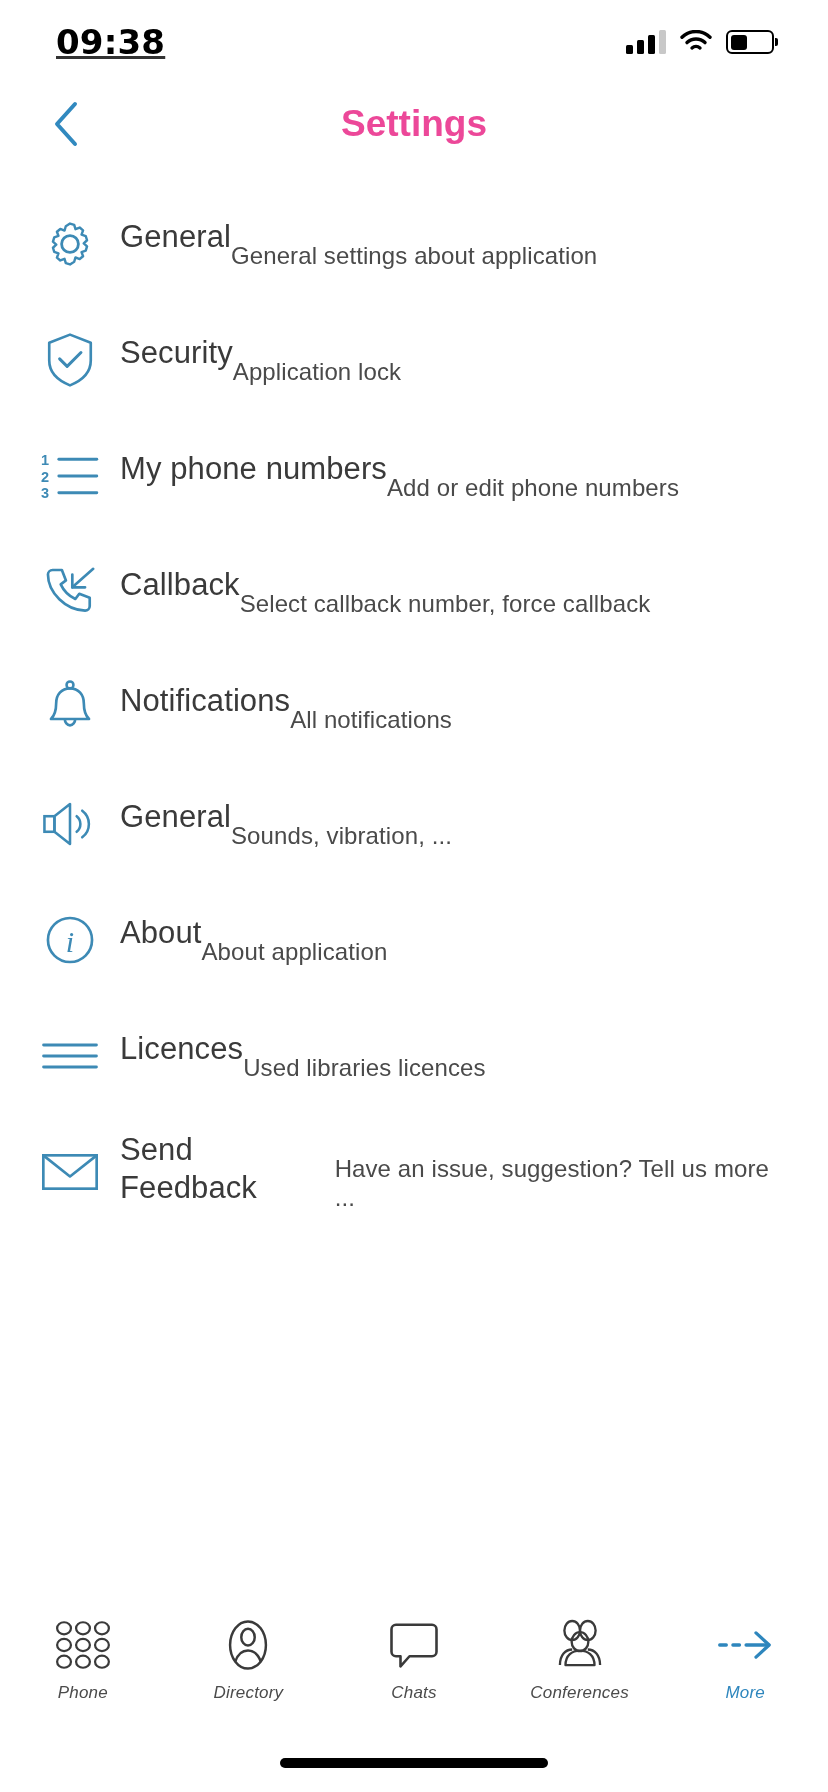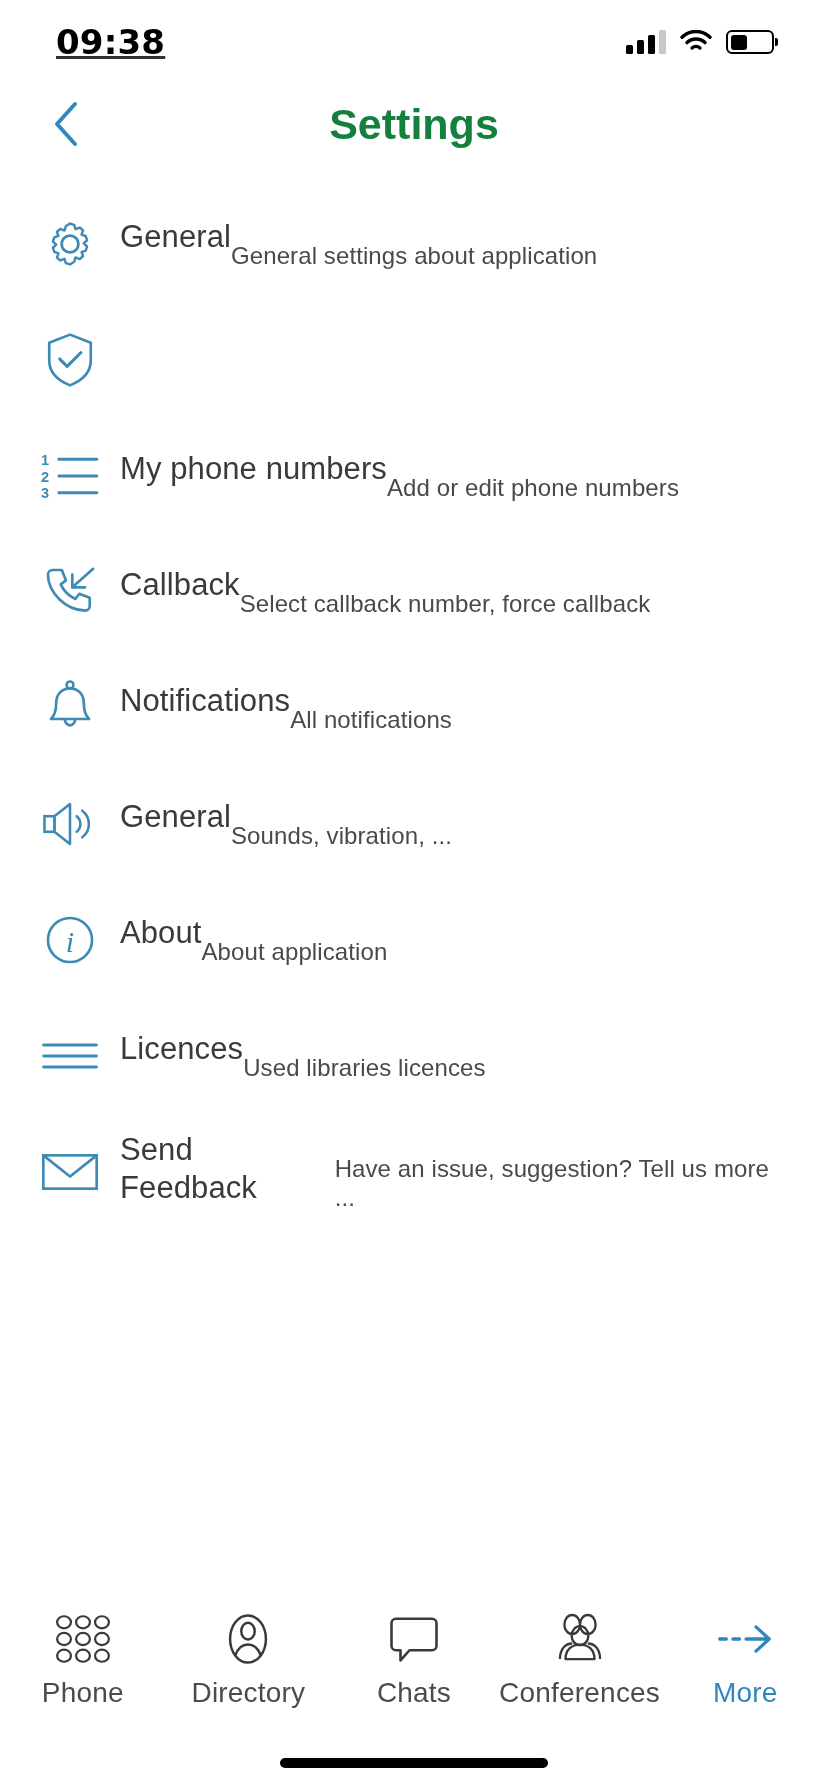--- a/index.html
+++ b/index.html
@@ -66,23 +66,23 @@
   }
   .back-btn {
     width:52px; height:52px;
     display:flex; align-items:center; justify-content:center;
     cursor:pointer;
   }
   .nav-title {
     position:absolute;
     left:0; right:0;
     text-align:center;
-    font-size:43px;
+    font-size:37px;
     font-weight:700;
-    color:#15803d;
+    color:#ec4899;
     pointer-events:none;
   }
 
   
   .settings-list {
     padding-top:22px;
   }
   .setting-row {
     display:flex;
     align-items:center;
@@ -128,23 +128,24 @@
     flex:1;
     display:flex;
     flex-direction:column;
     align-items:center;
     justify-content:center;
     gap:10px;
     cursor:pointer;
   }
   .tab-icon { height:56px; display:flex; align-items:center; justify-content:center; }
   .tab-label {
-    font-size:28px;
+    font-size:17px;
     color:#4b4b4b;
     letter-spacing:0.2px;
+    font-style:italic;
   }
   .tab-item.active .tab-label { color:#2e86bd; }
 
   .home-indicator {
     position:absolute;
     bottom:24px;
     left:50%;
     transform:translateX(-50%);
     width:268px; height:10px;
     background:#000;
@@ -198,20 +199,24 @@
        <div class="row-sub">General settings about application</div>
      </div>
     </div>
     <div class="setting-row">
       <div class="row-icon">
         <svg width="56" height="60" viewBox="0 0 48 52">
       <path d="M24 4 L42 11 v15.5 C42 37 34 44 24 48 14 44 6 37 6 26.5 V11 Z" fill="none" stroke="#3d8ab5" stroke-width="2.3" stroke-linejoin="round"></path>
       <path d="M15 25 L21.5 31.5 L33.5 19.5" fill="none" stroke="#3d8ab5" stroke-width="2.6" stroke-linecap="round" stroke-linejoin="round"></path>
     </svg>
       </div>
+     <div class="row-text">
+       <div class="row-title">Security</div>
+       <div class="row-sub">Application lock</div>
+     </div>
     </div>
     <div class="setting-row">
       <div class="row-icon">
         <svg width="58" height="52" viewBox="0 0 52 46">
       <text x="0" y="13" font-family="Liberation Sans, sans-serif" font-size="13" font-weight="700" fill="#3d8ab5">1</text>
       <text x="0" y="28" font-family="Liberation Sans, sans-serif" font-size="13" font-weight="700" fill="#3d8ab5">2</text>
       <text x="0" y="43" font-family="Liberation Sans, sans-serif" font-size="13" font-weight="700" fill="#3d8ab5">3</text>
       <line x1="16" y1="8" x2="50" y2="8" stroke="#3d8ab5" stroke-width="2.6" stroke-linecap="round"></line>
       <line x1="16" y1="23" x2="50" y2="23" stroke="#3d8ab5" stroke-width="2.6" stroke-linecap="round"></line>
       <line x1="16" y1="38" x2="50" y2="38" stroke="#3d8ab5" stroke-width="2.6" stroke-linecap="round"></line>

